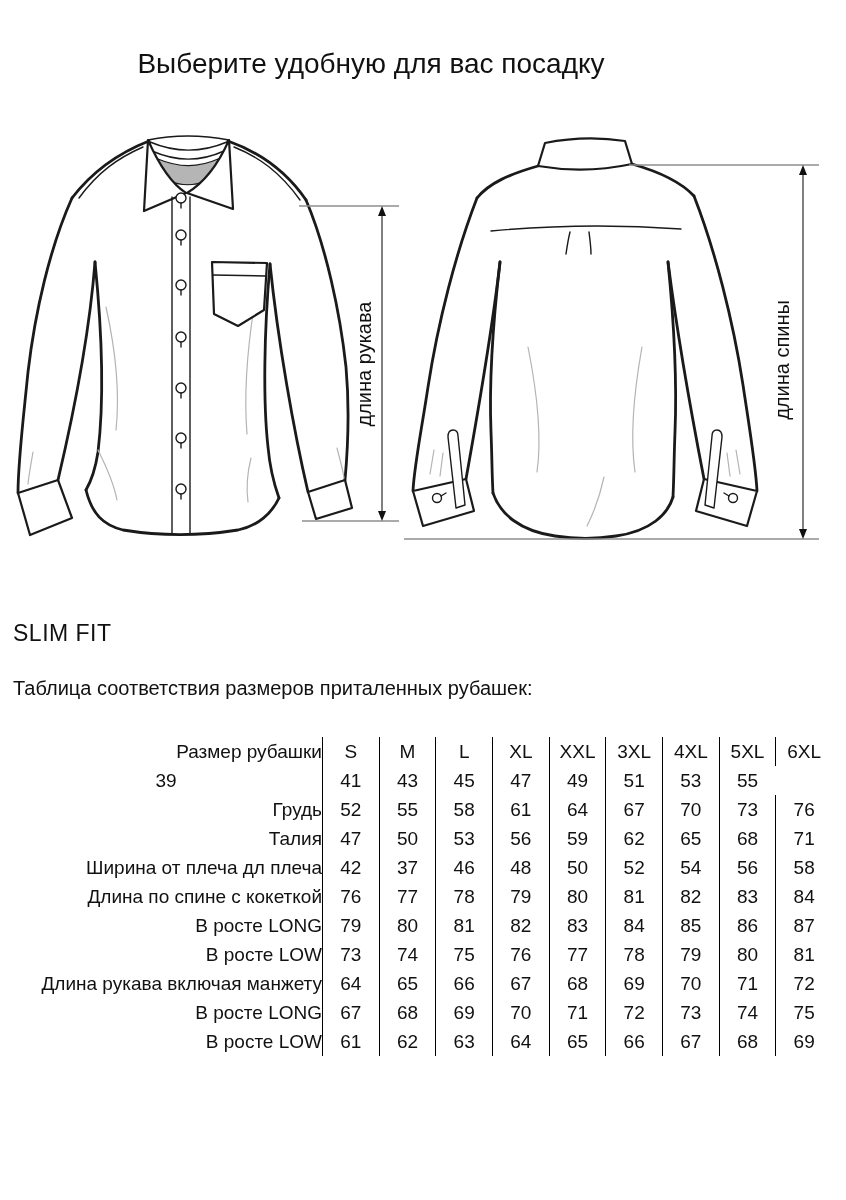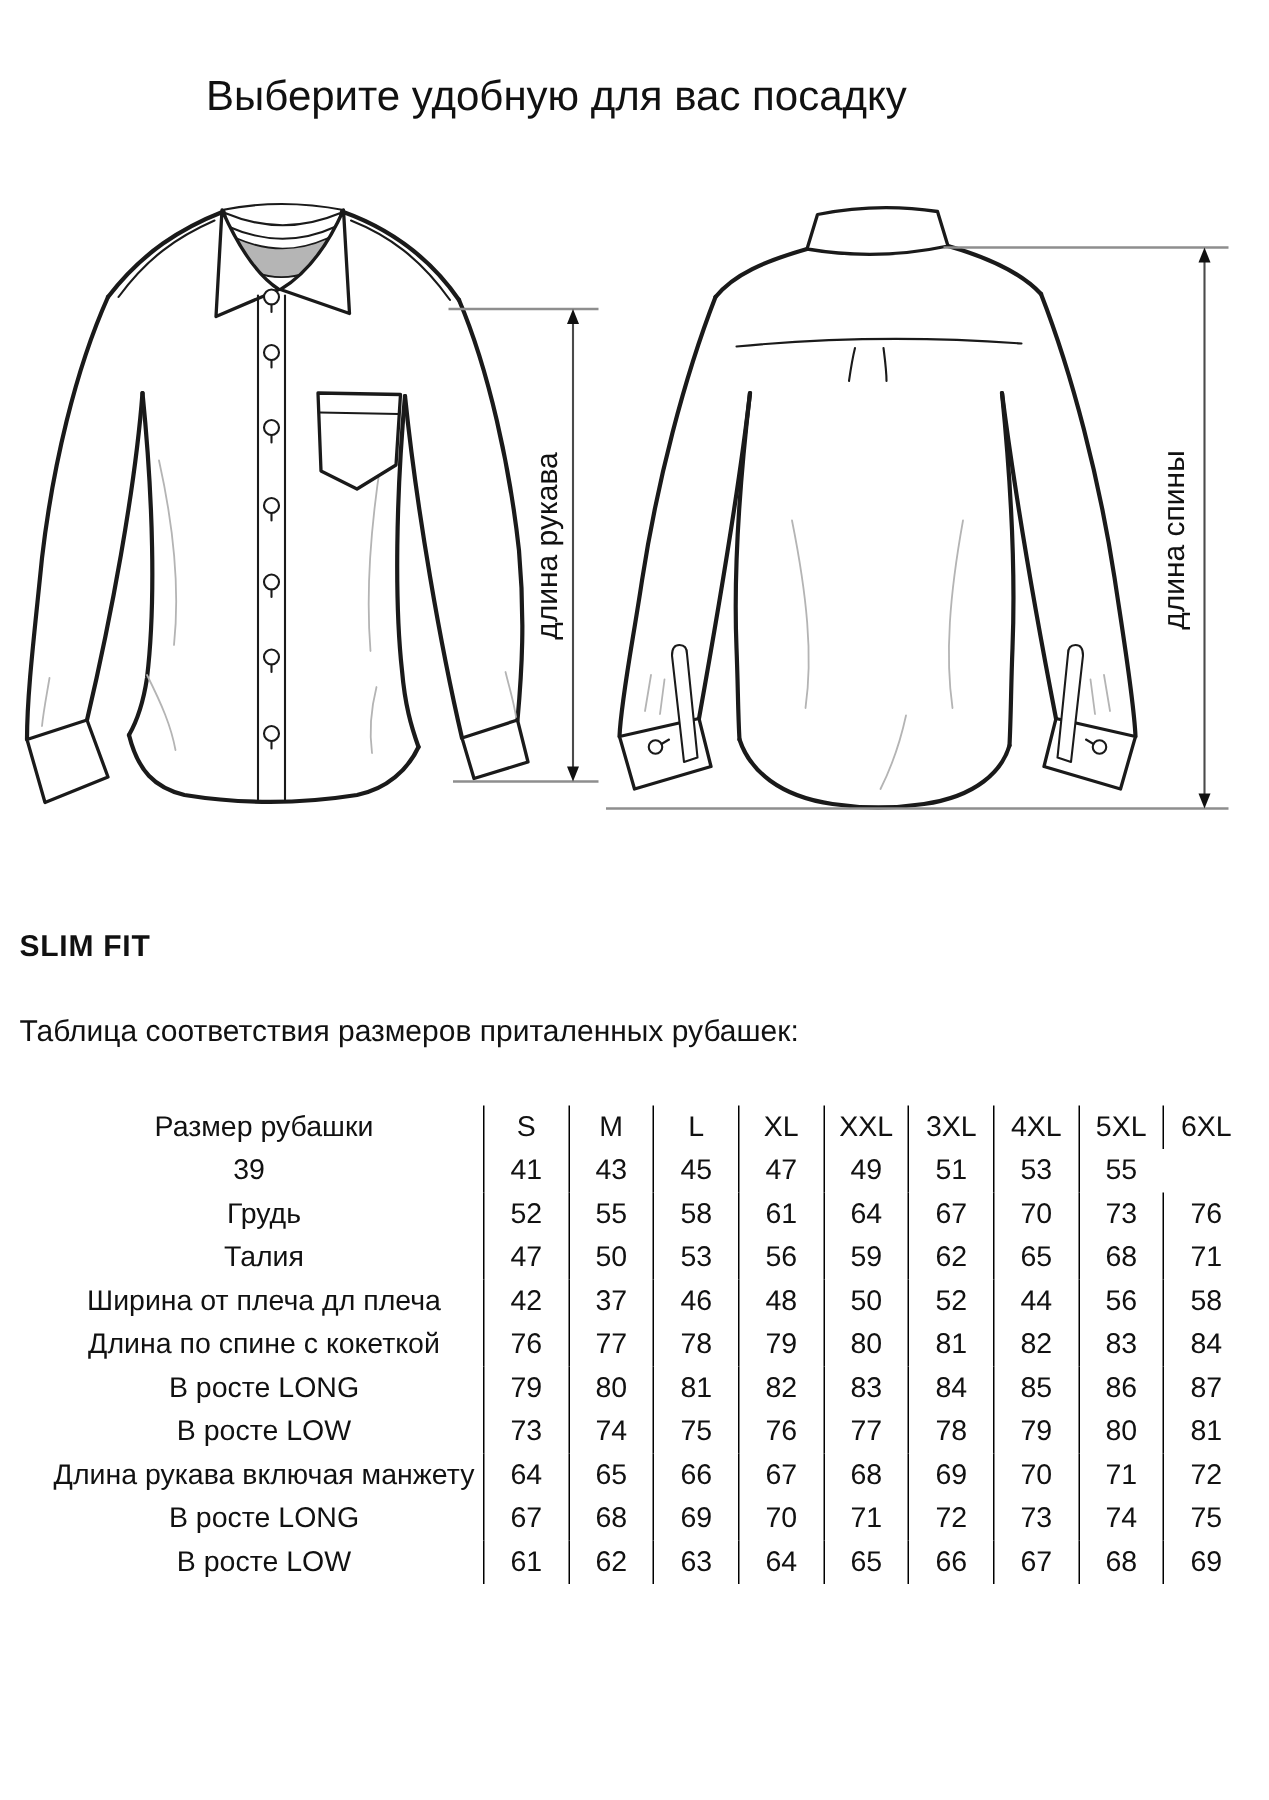--- a/index.html
+++ b/index.html
@@ -6,25 +6,25 @@
     --line:#1a1a1a; --dim:#8e8e8e; --arrow:#4a4a4a; --wrinkle:#b4b4b4;
     --collar_fill:#b5b5b5; --table_border:#000000; --background:#ffffff;
   }
   *{margin:0;padding:0;box-sizing:border-box;}
   html,body{background:#fff;}
   body{font-family:"Liberation Sans", sans-serif; color:var(--line);}
   .page{position:relative;width:846px;height:1200px;background:var(--background);overflow:hidden;}
   .title{position:absolute;top:48px;left:0;width:742px;text-align:center;
          font-size:28px;font-weight:400;color:#111;}
   .diagram-svg{position:absolute;top:112px;left:0;}
-  .fit-heading{position:absolute;top:620px;left:13px;font-size:20px;font-weight:700;letter-spacing:.5px;color:#111;}
+  .fit-heading{position:absolute;top:620px;left:13px;font-size:23px;font-weight:400;letter-spacing:.5px;color:#111;}
   .fit-subtitle{position:absolute;top:677px;left:13px;font-size:20px;color:#111;}
   .size-table{position:absolute;top:737px;left:10px;width:822px;font-size:19px;color:#111;}
   .trow{display:grid;grid-template-columns:312px repeat(9,1fr);height:29px;line-height:29px;}
-  .tlabel{text-align:center;white-space:nowrap;margin-left:20px;}
+  .tlabel{text-align:right;white-space:nowrap;margin-left:20px;}
   .tval{text-align:center;border-left:1.5px solid var(--table_border);}
   .trow .tval:first-of-type{border-left:none;}
   
   .outline{fill:none;stroke:var(--line);stroke-width:2.8;stroke-linecap:round;stroke-linejoin:round;}
   .mid-fill{fill:#fff;stroke:var(--line);stroke-width:2.2;stroke-linejoin:round;}
   .detail{fill:none;stroke:var(--line);stroke-width:1.4;stroke-linecap:round;}
   .detail-fill{fill:#fff;stroke:var(--line);stroke-width:1.4;stroke-linejoin:round;}
   .neck-gray{fill:var(--collar_fill);stroke:var(--line);stroke-width:1.2;}
   .light{fill:none;stroke:var(--wrinkle);stroke-width:1.2;stroke-linecap:round;}
   .dimline{stroke:var(--dim);stroke-width:1.6;}
@@ -212,21 +212,21 @@
         <div class="tval">71</div>
       </div>
       <div class="trow">
         <div class="tlabel">Ширина от плеча дл плеча</div>
         <div class="tval">42</div>
         <div class="tval">37</div>
         <div class="tval">46</div>
         <div class="tval">48</div>
         <div class="tval">50</div>
         <div class="tval">52</div>
-        <div class="tval">44</div>
+        <div class="tval">54</div>
         <div class="tval">56</div>
         <div class="tval">58</div>
       </div>
       <div class="trow">
         <div class="tlabel">Длина по спине с кокеткой</div>
         <div class="tval">76</div>
         <div class="tval">77</div>
         <div class="tval">78</div>
         <div class="tval">79</div>
         <div class="tval">80</div>

